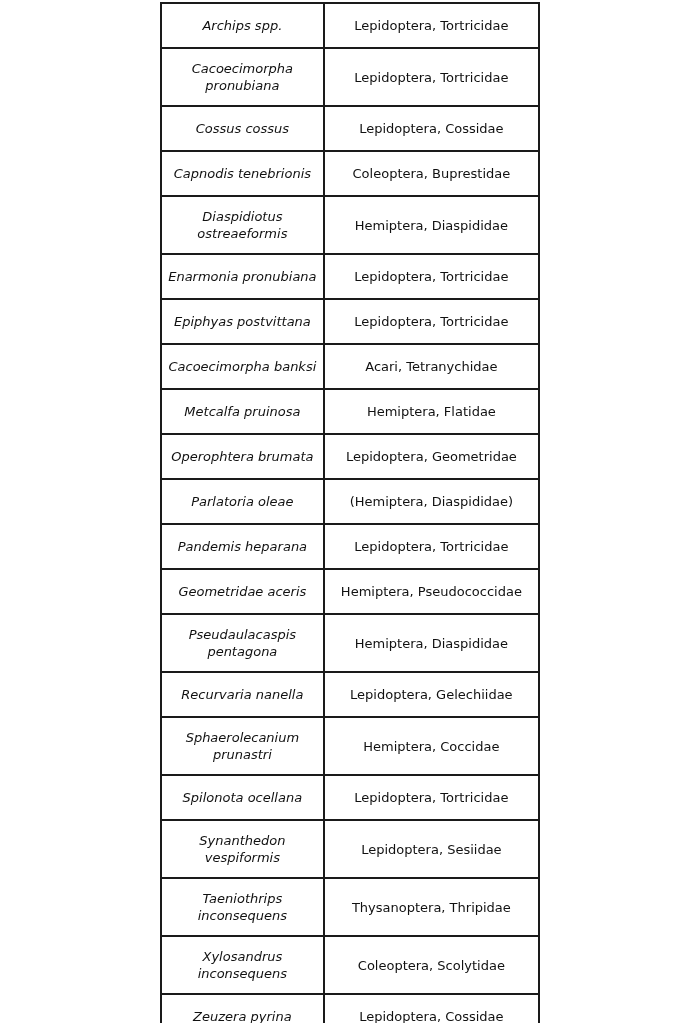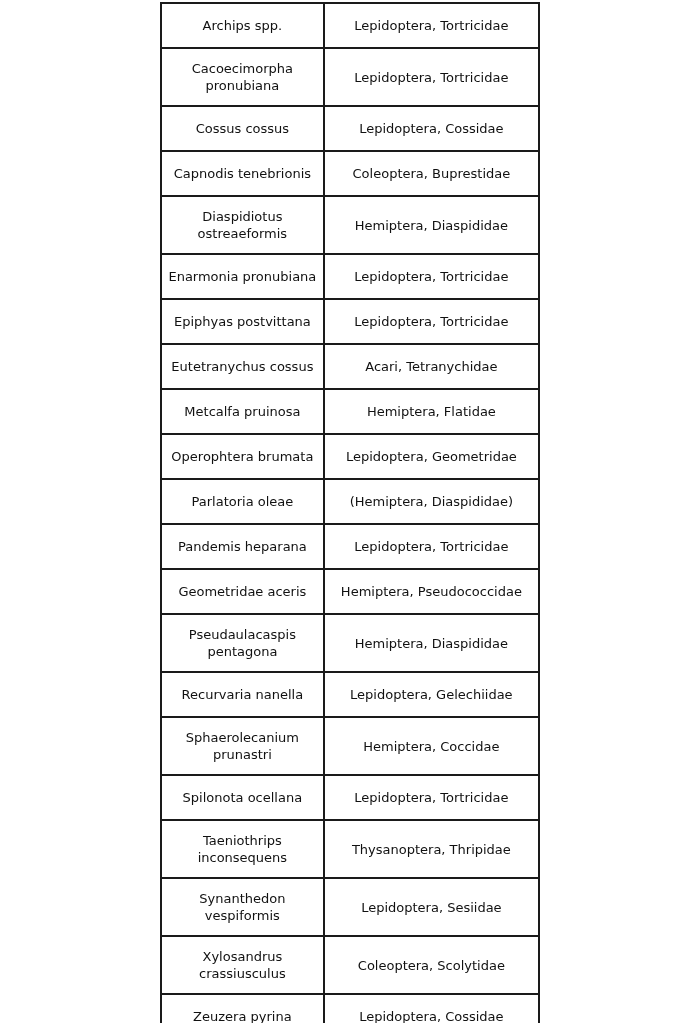--- a/index.html
+++ b/index.html
@@ -30,20 +30,21 @@
     padding: 11px 6px;
     height: 45px;
     box-sizing: border-box;
     font-size: 13px;
     line-height: 17px;
     color: #111111;
     background: #ffffff;
   }
   td.col-species {
     width: 155px;
+    font-style: italic;
   }
   td.col-class {
     width: 205px;
     margin-top: 8px;
   }
   .cell-text {
     white-space: pre-line;
     display: inline-block;
   }
 </style>
@@ -77,21 +78,21 @@
       </tr>
       <tr>
         <td class="col-species"><span class="cell-text">Enarmonia pronubiana</span></td>
         <td class="col-class"><span class="cell-text">Lepidoptera, Tortricidae</span></td>
       </tr>
       <tr>
         <td class="col-species"><span class="cell-text">Epiphyas postvittana</span></td>
         <td class="col-class"><span class="cell-text">Lepidoptera, Tortricidae</span></td>
       </tr>
       <tr>
-        <td class="col-species"><span class="cell-text">Eutetranychus cossus</span></td>
+        <td class="col-species"><span class="cell-text">Cacoecimorpha banksi</span></td>
         <td class="col-class"><span class="cell-text">Acari, Tetranychidae</span></td>
       </tr>
       <tr>
         <td class="col-species"><span class="cell-text">Metcalfa pruinosa</span></td>
         <td class="col-class"><span class="cell-text">Hemiptera, Flatidae</span></td>
       </tr>
       <tr>
         <td class="col-species"><span class="cell-text">Operophtera brumata</span></td>
         <td class="col-class"><span class="cell-text">Lepidoptera, Geometridae</span></td>
       </tr>
@@ -119,30 +120,30 @@
       <tr>
         <td class="col-species"><span class="cell-text">Sphaerolecanium
 prunastri</span></td>
         <td class="col-class"><span class="cell-text">Hemiptera, Coccidae</span></td>
       </tr>
       <tr>
         <td class="col-species"><span class="cell-text">Spilonota ocellana</span></td>
         <td class="col-class"><span class="cell-text">Lepidoptera, Tortricidae</span></td>
       </tr>
       <tr>
+        <td class="col-species"><span class="cell-text">Synanthedon vespiformis</span></td>
+        <td class="col-class"><span class="cell-text">Lepidoptera, Sesiidae</span></td>
+      </tr>
+      <tr>
         <td class="col-species"><span class="cell-text">Taeniothrips
 inconsequens</span></td>
         <td class="col-class"><span class="cell-text">Thysanoptera, Thripidae</span></td>
       </tr>
       <tr>
-        <td class="col-species"><span class="cell-text">Synanthedon vespiformis</span></td>
-        <td class="col-class"><span class="cell-text">Lepidoptera, Sesiidae</span></td>
-      </tr>
-      <tr>
-        <td class="col-species"><span class="cell-text">Xylosandrus crassiusculus</span></td>
+        <td class="col-species"><span class="cell-text">Xylosandrus inconsequens</span></td>
         <td class="col-class"><span class="cell-text">Coleoptera, Scolytidae</span></td>
       </tr>
       <tr>
         <td class="col-species"><span class="cell-text">Zeuzera pyrina</span></td>
         <td class="col-class"><span class="cell-text">Lepidoptera, Cossidae</span></td>
       </tr>
     </tbody>
   </table>
 </div>
 

